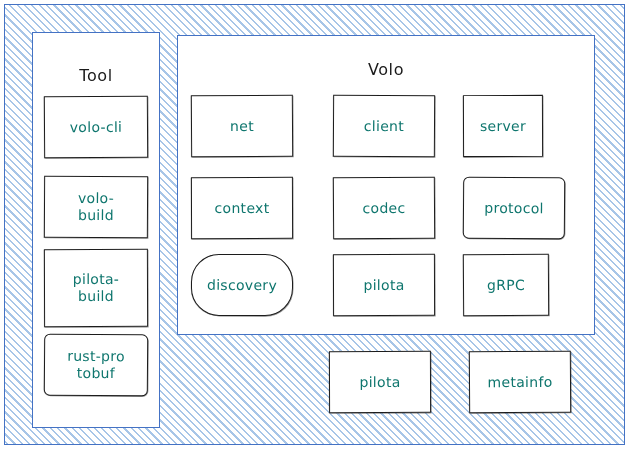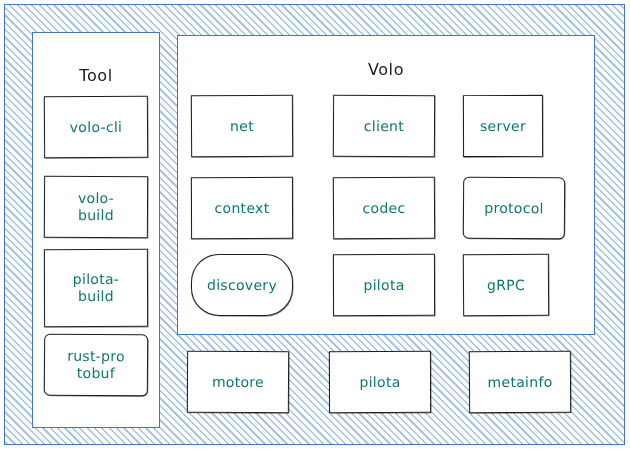--- a/index.html
+++ b/index.html
@@ -157,23 +157,20 @@
         <span>discovery</span>
       </div>
       <div class="node sk3" style="left:155px; top:218px; width:102px; height:62px;">
         <span>pilota</span>
       </div>
       <div class="node sk1" style="left:285px; top:218px; width:86px; height:62px;">
         <span>gRPC</span>
       </div>
     </div>
 
-    <div class="node sk2" style="left:182px; top:346px; width:102px; height:62px;">
-      <span>motore</span>
-    </div>
     <div class="node sk3" style="left:324px; top:346px; width:102px; height:62px;">
       <span>pilota</span>
     </div>
     <div class="node sk1" style="left:464px; top:346px; width:102px; height:62px;">
       <span>metainfo</span>
     </div>
 
   </div>
 </div>
 

